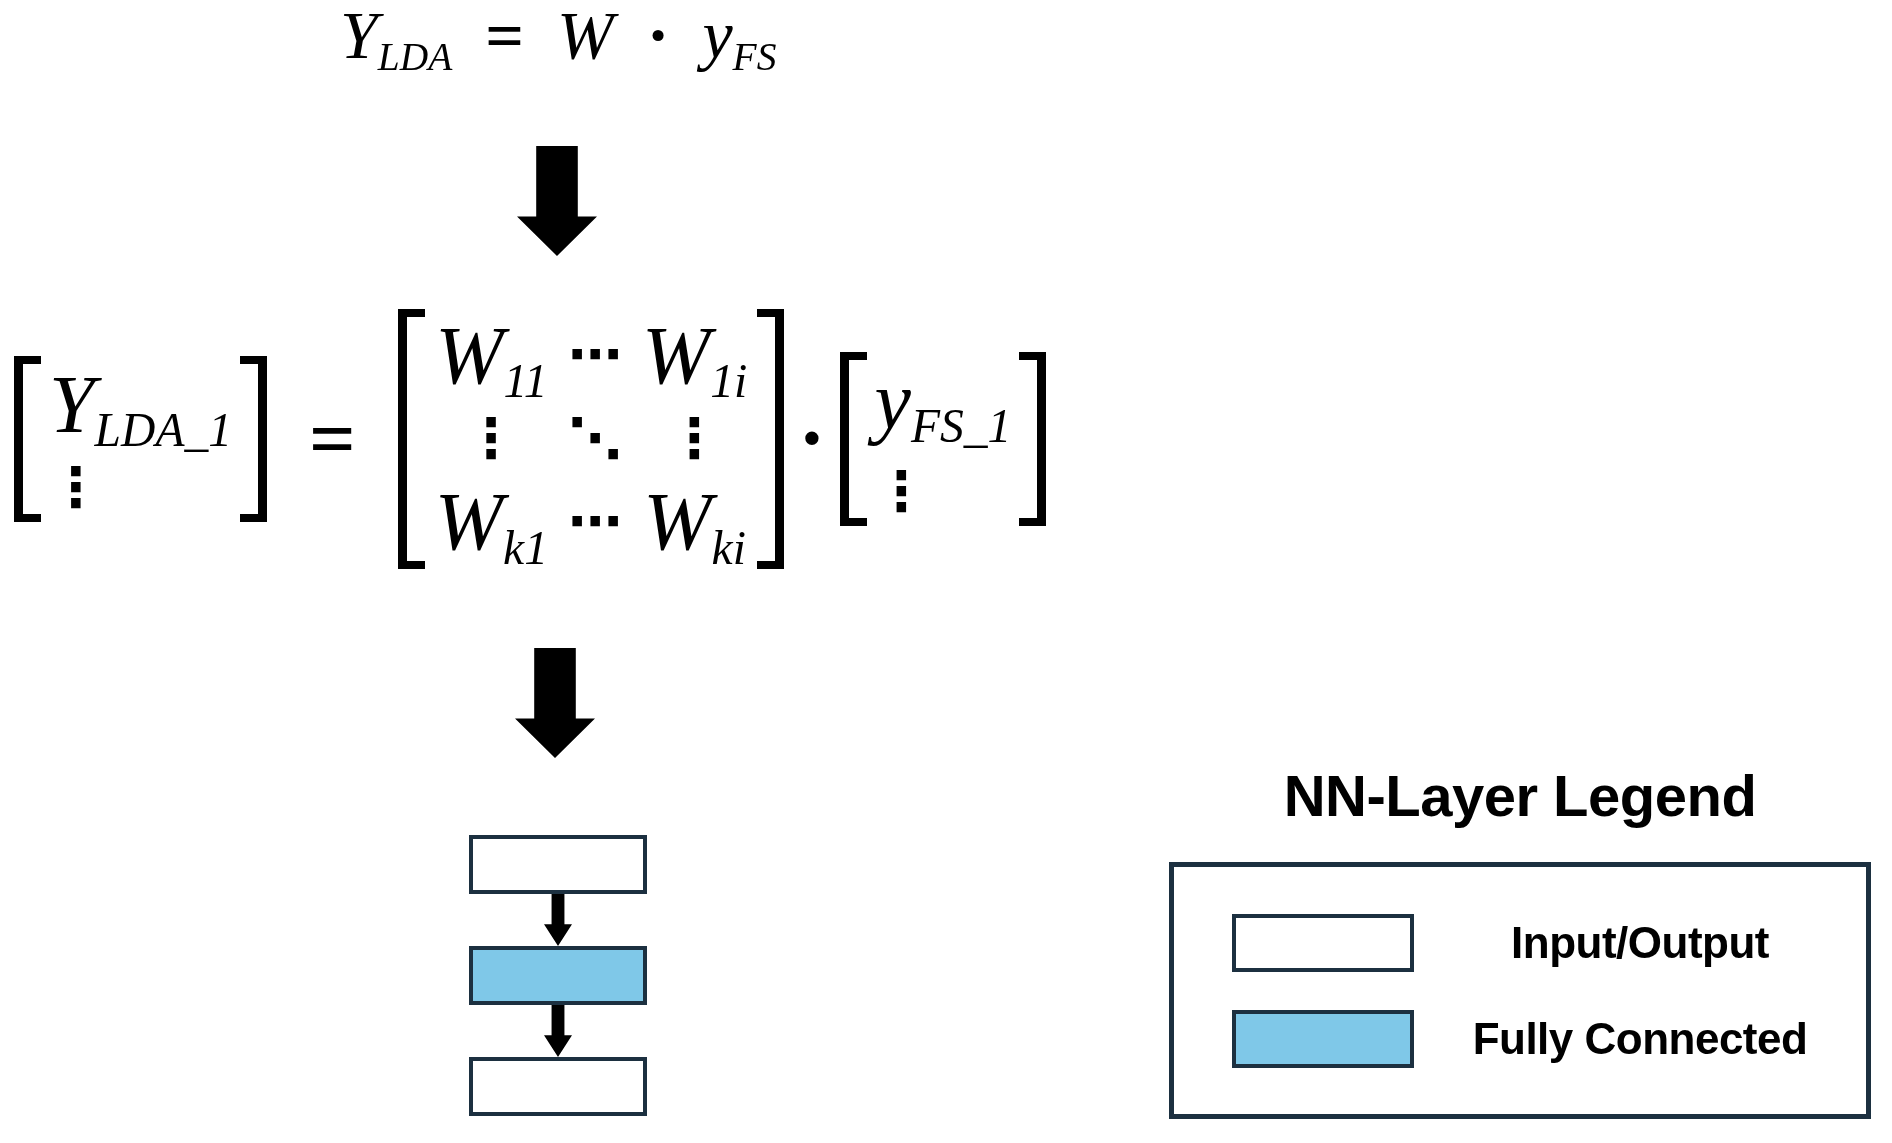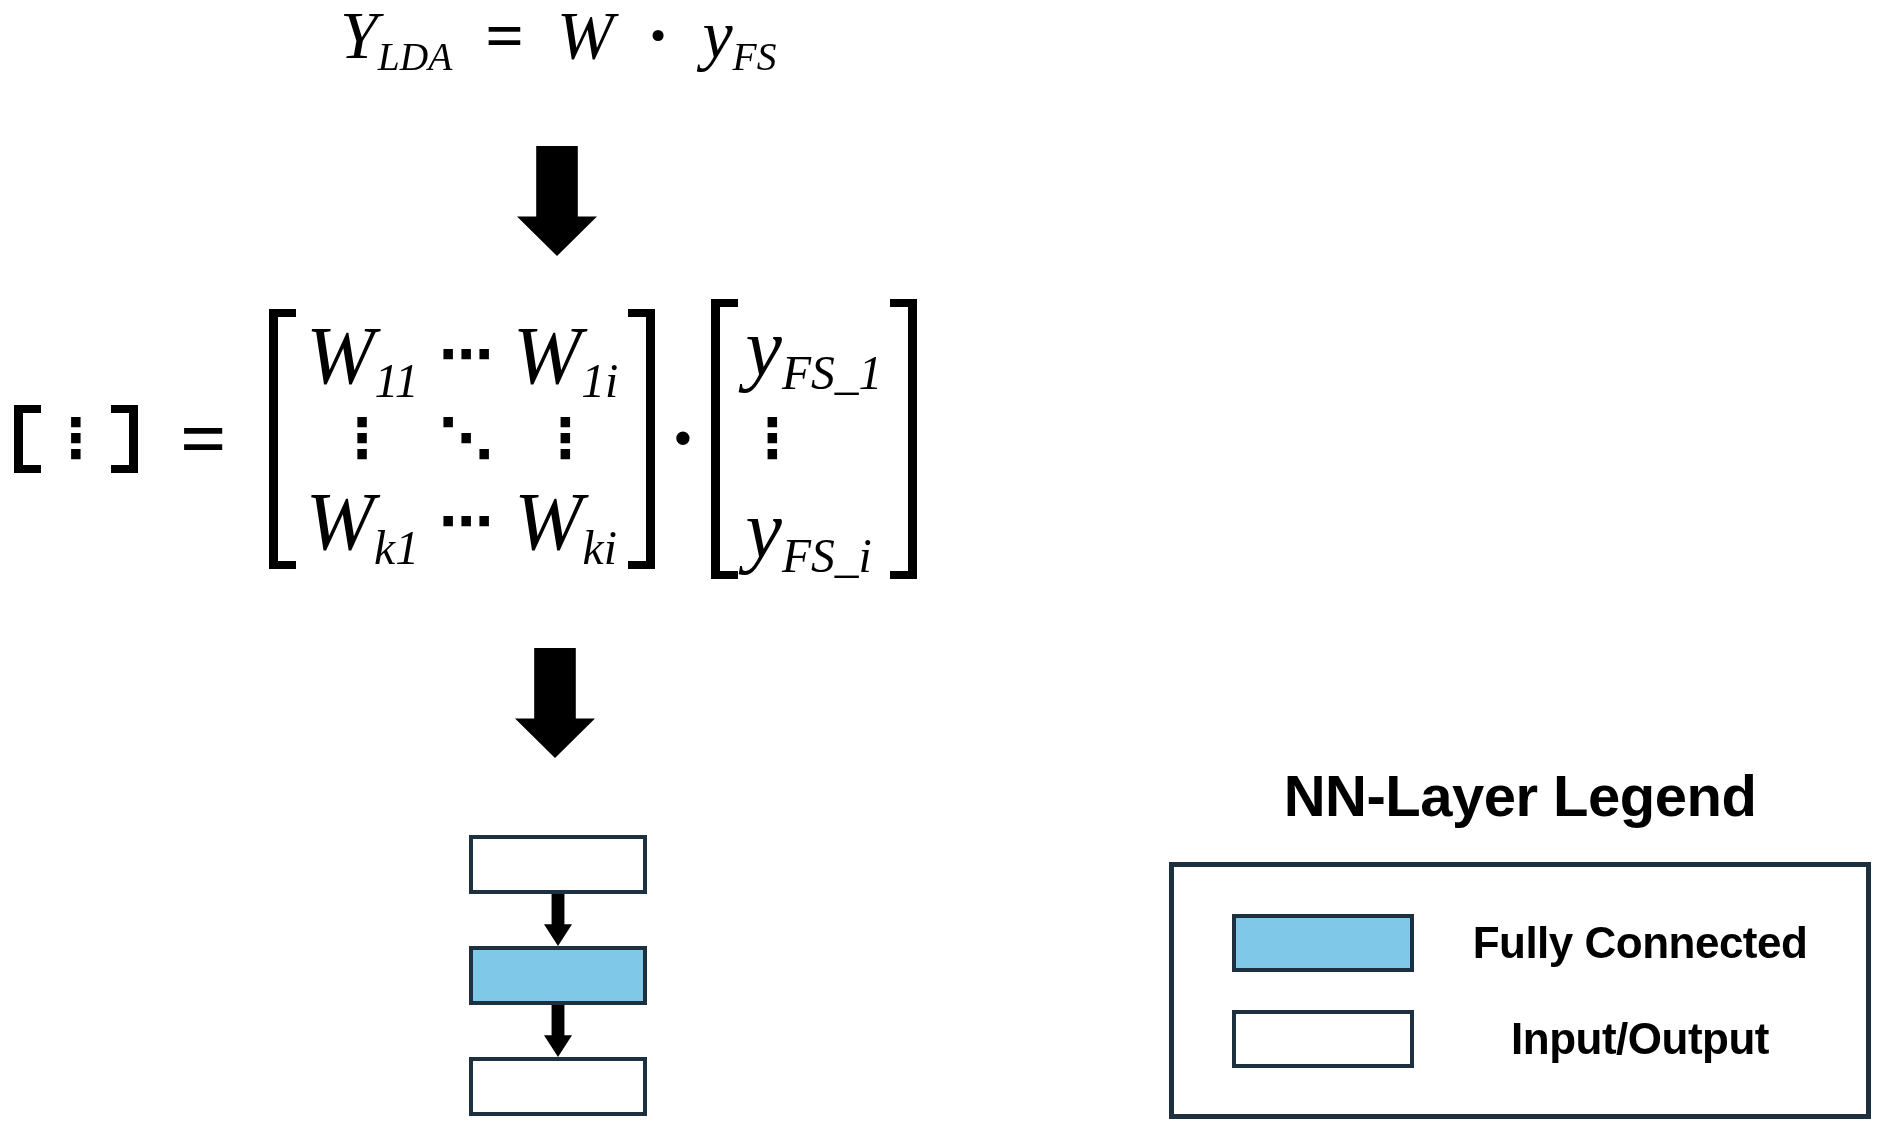--- a/index.html
+++ b/index.html
@@ -96,20 +96,21 @@
     <span class="it">y</span><span class="sub">FS</span>
   </div>
 
   <div class="blockarrow a1"></div>
 
   <div class="matrix-row">
 
     <div class="mtx">
       <div class="brk l"></div>
       <div class="vcol">
+        <div class="cell"><span class="it">Y</span><span class="sub">LDA_1</span></div>
         <div class="cell dots">⋮</div>
       </div>
       <div class="brk r"></div>
     </div>
 
     <div class="op-eq">=</div>
 
     <div class="mtx">
       <div class="brk l"></div>
       <div class="wgrid">
@@ -128,42 +129,41 @@
       <div class="brk r"></div>
     </div>
 
     <div class="op-dot">·</div>
 
     <div class="mtx">
       <div class="brk l"></div>
       <div class="vcol" style="gap:28px;">
         <div class="cell"><span class="it">y</span><span class="sub">FS_1</span></div>
         <div class="cell dots">⋮</div>
-        <div class="cell"><span class="it">y</span><span class="sub">FS_i</span></div>
       </div>
       <div class="brk r"></div>
     </div>
 
   </div>
 
   <div class="blockarrow a2"></div>
 
   <div class="nn">
     <div class="nnbox"></div>
     <div class="smallarrow"></div>
     <div class="nnbox blue"></div>
     <div class="smallarrow"></div>
     <div class="nnbox"></div>
   </div>
 
   <div class="legend-title">NN-Layer Legend</div>
   <div class="legend-box">
     <div class="lrow">
+      <div class="swatch"></div>
+      <div class="llabel">Input/Output</div>
+    </div>
+    <div class="lrow">
       <div class="swatch blue"></div>
       <div class="llabel">Fully Connected</div>
-    </div>
-    <div class="lrow">
-      <div class="swatch"></div>
-      <div class="llabel">Input/Output</div>
     </div>
   </div>
 
 </div>
 
 </body></html>

